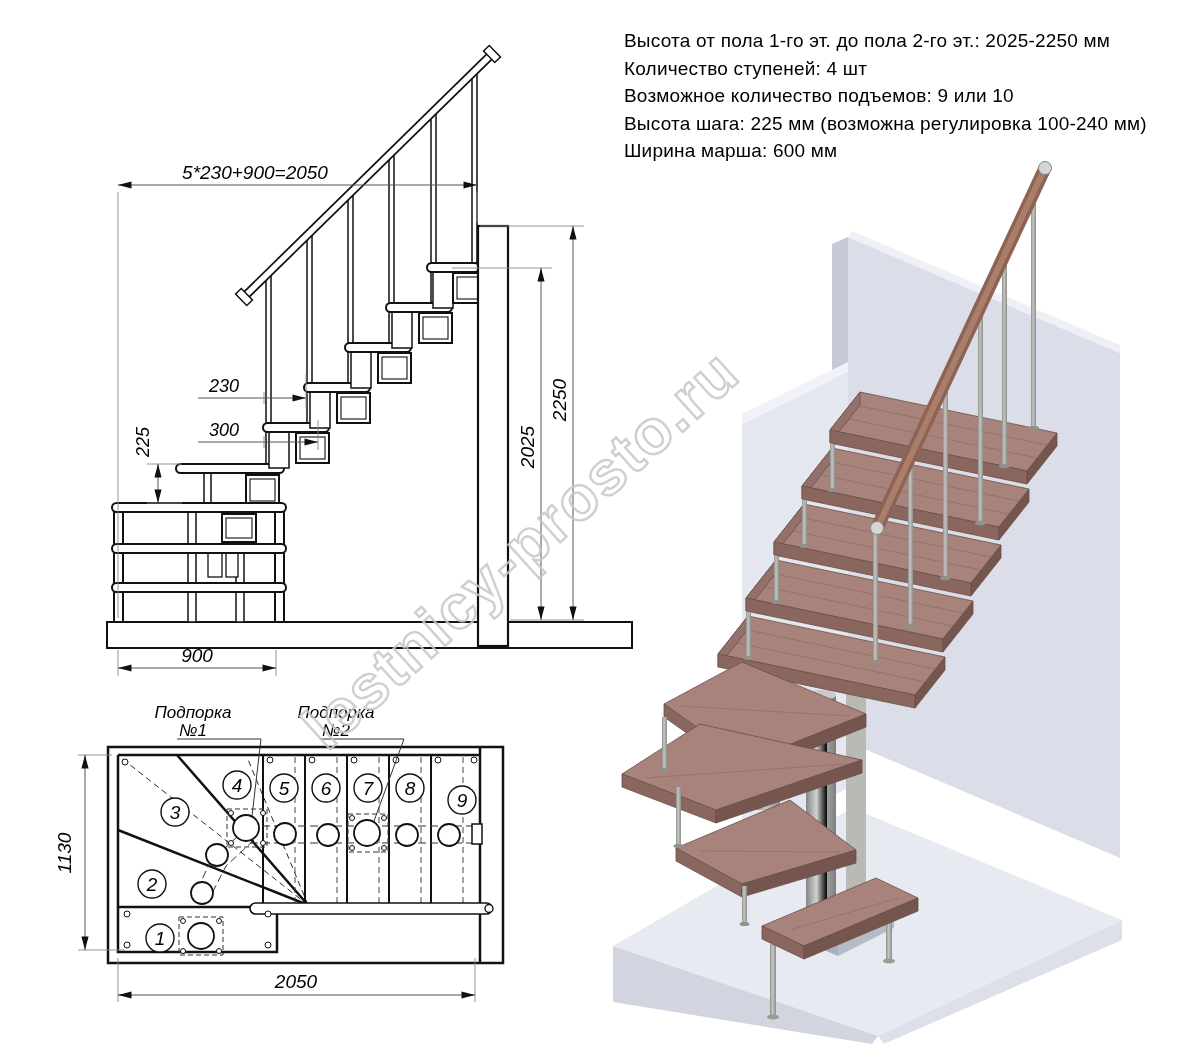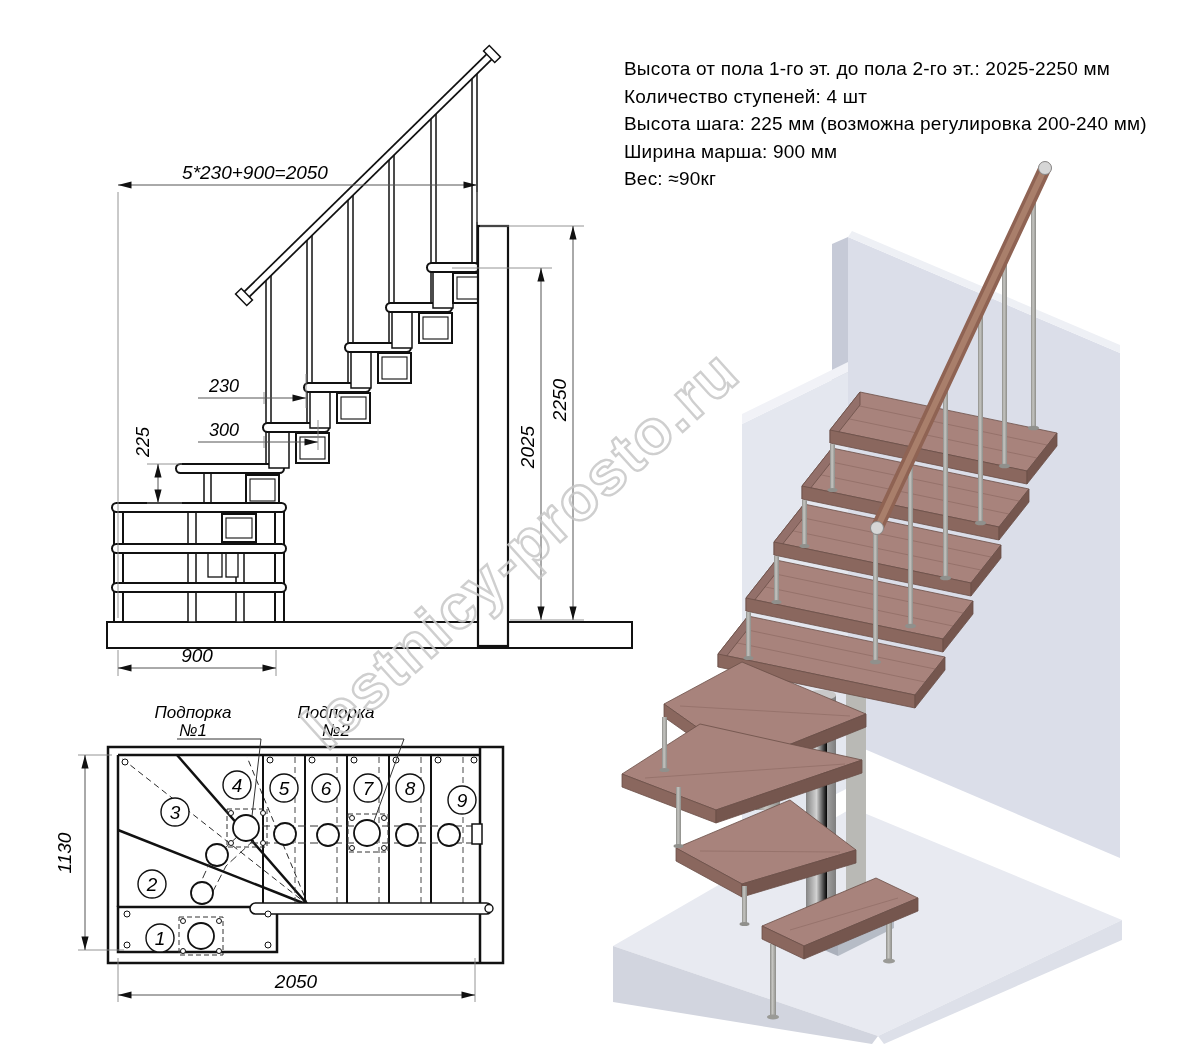--- a/index.html
+++ b/index.html
@@ -1,38 +1,38 @@
 <!DOCTYPE html>
 <html><head>
 <meta charset="utf-8">
 <style>
   html,body{margin:0;padding:0;background:#fff;}
   .stage{position:relative;width:1191px;height:1044px;background:#fff;overflow:hidden;
          font-family:"Liberation Sans", sans-serif;}
   .stage > svg{position:absolute;left:0;top:0;}
   .specs{position:absolute;left:624px;top:27px;width:560px;color:#000;
-         font-size:19px;line-height:27.6px;letter-spacing:0.2px;margin-top:28px;}
+         font-size:19px;line-height:27.6px;letter-spacing:0.2px;}
   .specs div{white-space:nowrap;}
   .dimtxt{font-style:italic;font-size:18px;fill:#000;}
   .dimtxt-big{font-style:italic;font-size:19px;fill:#000;}
   .lbl{font-style:italic;font-size:17px;fill:#000;}
   .stepnum{font-style:italic;font-size:19px;fill:#000;}
   .wm{font-weight:bold;font-size:62px;letter-spacing:2px;}
 </style>
 </head>
 <body>
 
 <div class="stage">
 
   <div class="specs">
     <div>Высота от пола 1-го эт. до пола 2-го эт.: 2025-2250 мм</div>
     <div>Количество ступеней: 4 шт</div>
-    <div>Высота шага: 225 мм (возможна регулировка 200-240 мм)</div>
-    <div>Ширина марша: 900 мм</div>
-    <div>Вес: ≈90кг</div>
+    <div>Возможное количество подъемов: 9 или 10</div>
+    <div>Высота шага: 225 мм (возможна регулировка 100-240 мм)</div>
+    <div>Ширина марша: 600 мм</div>
   </div>
 
   <svg width="1191" height="1044" viewBox="0 0 1191 1044" xmlns="http://www.w3.org/2000/svg">
     <defs>
       <marker id="arr" viewBox="0 0 12 8" refX="12" refY="4" markerWidth="14" markerHeight="9" orient="auto-start-reverse">
         <path d="M12,4 L0,0.8 L0,7.2 Z" fill="#111"></path>
       </marker>
       <linearGradient id="colGrad" x1="0" y1="0" x2="1" y2="0">
         <stop offset="0" stop-color="#848484"></stop>
           <stop offset="0.35" stop-color="#d2d2d2"></stop>

